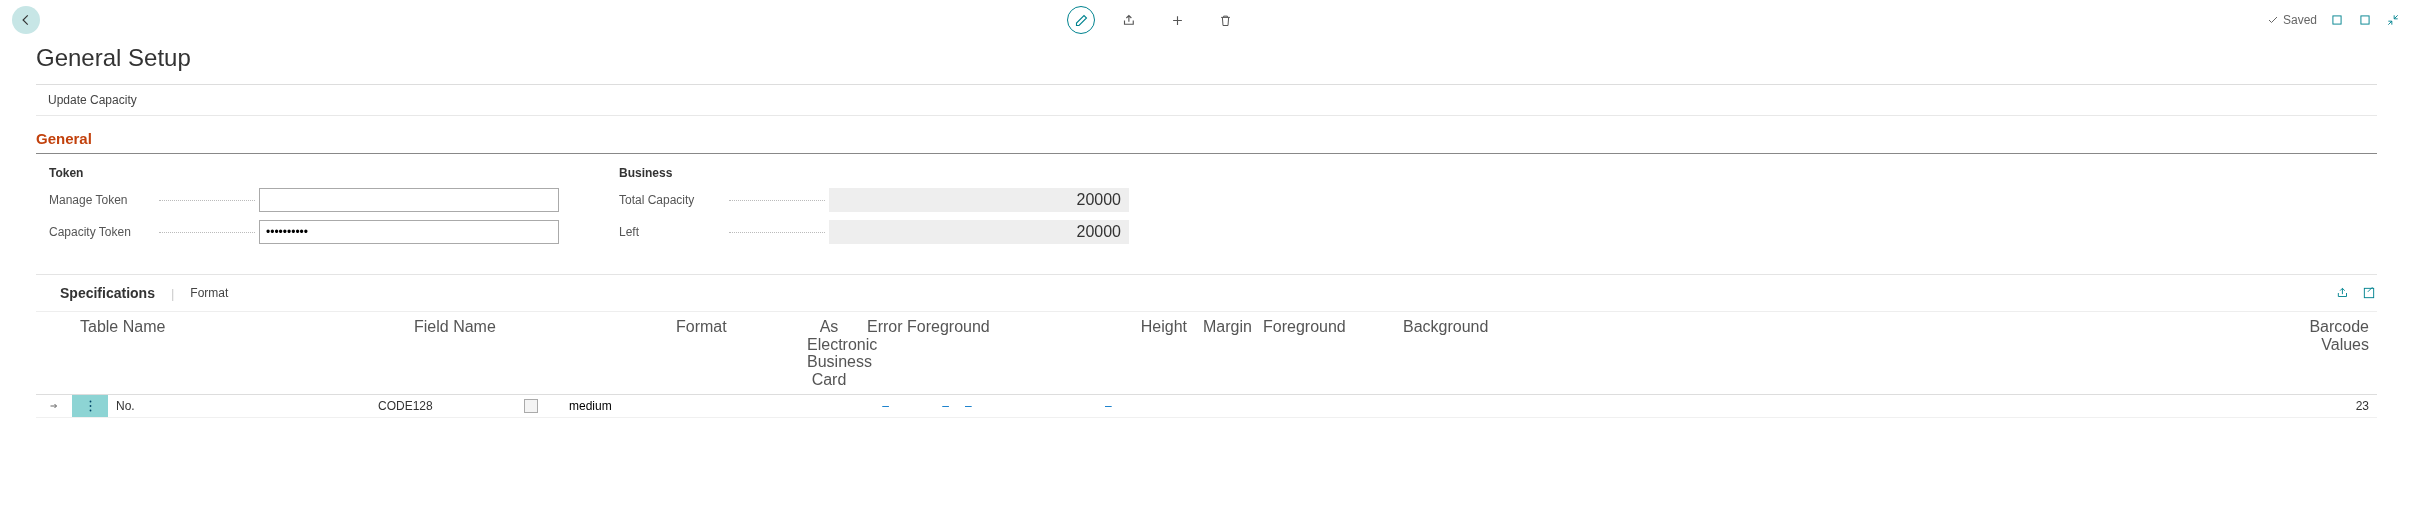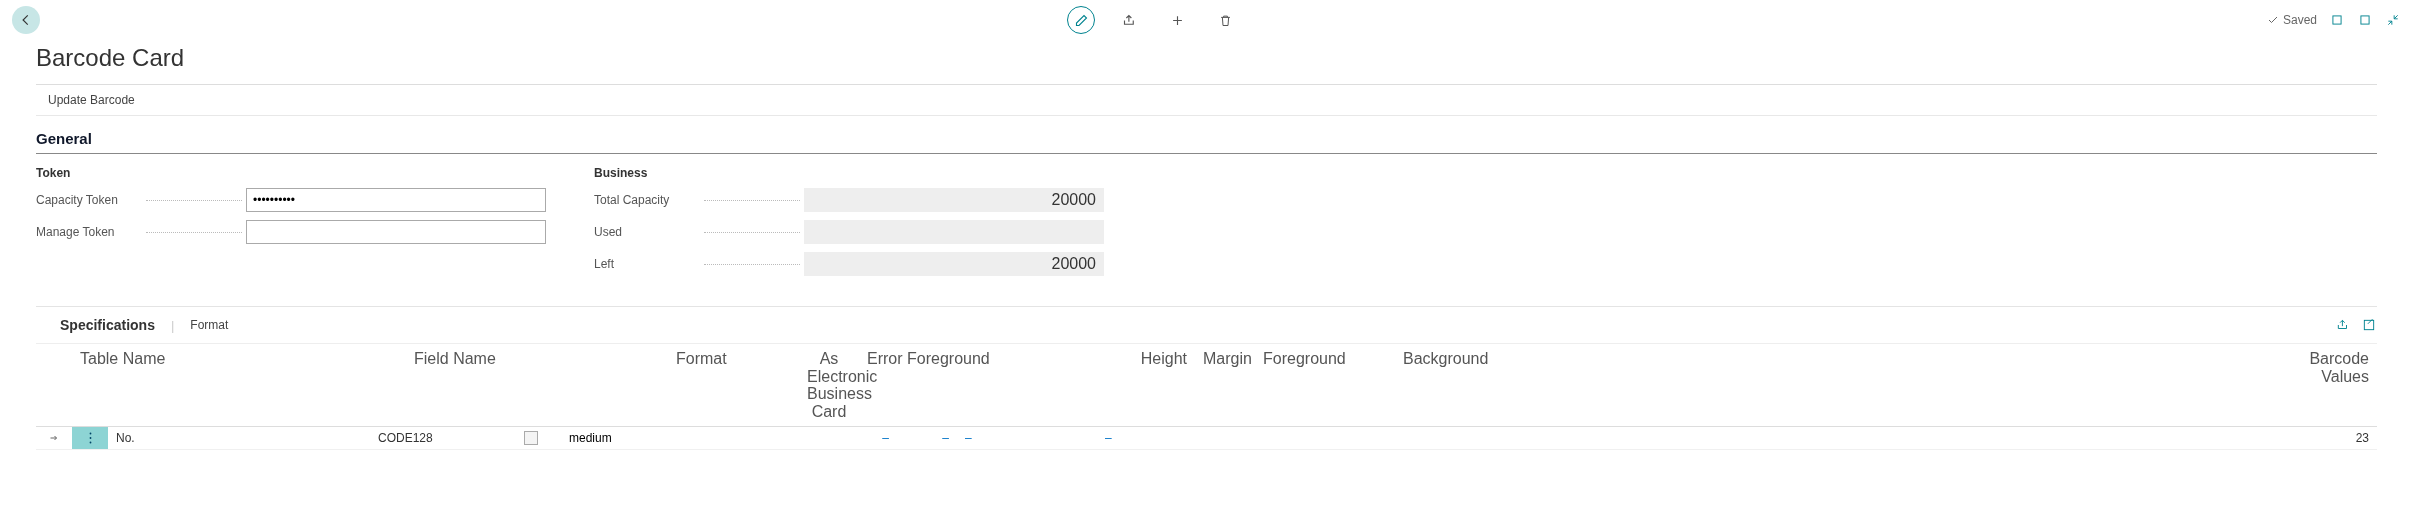--- a/index.html
+++ b/index.html
@@ -20,23 +20,23 @@
 .small-icon { width: 16px; height: 16px; display:flex; align-items:center; justify-content:center; cursor:pointer; }
 .small-icon svg { width:14px; height:14px; }
 
 .page-title { font-size: 24px; font-weight: 400; color: #333; padding: 4px 36px 12px 36px; }
 
 .content { padding: 0 36px; }
 
 .action-row { border-top: 1px solid #ddd; border-bottom: 1px solid #e8e8e8; padding: 8px 12px; font-size: 12px; color: #444; }
 .action-row span { cursor: pointer; }
 
-.section-header { font-size: 15px; font-weight: 600; color: #0f172a; padding: 14px 0 6px 0; border-bottom: 1.5px solid #888; margin-bottom: 12px; }
-
-.field-groups { display: flex; gap: 48px; }
+.section-header { font-size: 15px; font-weight: 600; color: #c2410c; padding: 14px 0 6px 0; border-bottom: 1.5px solid #888; margin-bottom: 12px; }
+
+.field-groups { display: flex; gap: 60px; margin-left: 13px; }
 .group { flex: 0 0 510px; }
 .group-label { font-size: 12px; font-weight: 600; color: #333; margin-bottom: 8px; }
 .field-row { display: flex; align-items: center; margin-bottom: 8px; }
 .field-label { width: 210px; font-size: 12px; color: #555; position: relative; white-space: nowrap; }
 .field-label::after { content: ""; position: absolute; left: calc(100% - 100px); right: 4px; top: 50%; border-bottom: 1px dotted #bbb; }
 .field-label span { background:#fff; padding-right:6px; position:relative; z-index:1; }
 .field-input { flex: 1; }
 .field-input input { width: 100%; height: 24px; border: 1px solid #aaa; padding: 0 6px; font-size: 12px; font-family: inherit; }
 .field-readonly { flex: 1; background: #eee; height: 24px; padding: 0 8px; display: flex; align-items: center; justify-content: flex-end; font-size: 16px; color: #333; }
 
@@ -122,52 +122,48 @@
         </svg>
     </div>
     <div class="small-icon">
       <svg viewBox="0 0 24 24" fill="none" stroke="#00838f" stroke-width="1.6">
           <path d="M4 20 L10 14 M10 20 v-6 h-6 M20 4 L14 10 M14 4 v6 h6"></path>
         </svg>
     </div>
   </div>
 </div>
 
-<div class="page-title">Barcode Card</div>
+<div class="page-title">General Setup</div>
 
 <div class="content">
 
   <div class="action-row">
-    <span>Update Barcode</span>
+    <span>Update Capacity</span>
   </div>
 
   <div class="section-header">General</div>
 
   <div class="field-groups">
     <div class="group">
       <div class="group-label">Token</div>
       <div class="field-row">
+        <div class="field-label"><span>Manage Token</span></div>
+        <div class="field-input"><input type="text" value="" style=""></div>
+      </div>
+      <div class="field-row">
         <div class="field-label"><span>Capacity Token</span></div>
         <div class="field-input"><input type="text" value="••••••••••" style=""></div>
       </div>
-      <div class="field-row">
-        <div class="field-label"><span>Manage Token</span></div>
-        <div class="field-input"><input type="text" value="" style=""></div>
-      </div>
     </div>
 
     <div class="group">
       <div class="group-label">Business</div>
       <div class="field-row">
         <div class="field-label"><span>Total Capacity</span></div>
         <div class="field-readonly">20000</div>
-      </div>
-      <div class="field-row">
-        <div class="field-label"><span>Used</span></div>
-        <div class="field-readonly"></div>
       </div>
       <div class="field-row">
         <div class="field-label"><span>Left</span></div>
         <div class="field-readonly">20000</div>
       </div>
     </div>
   </div>
 
   <hr class="spec-hr">
   <div class="spec-header">

